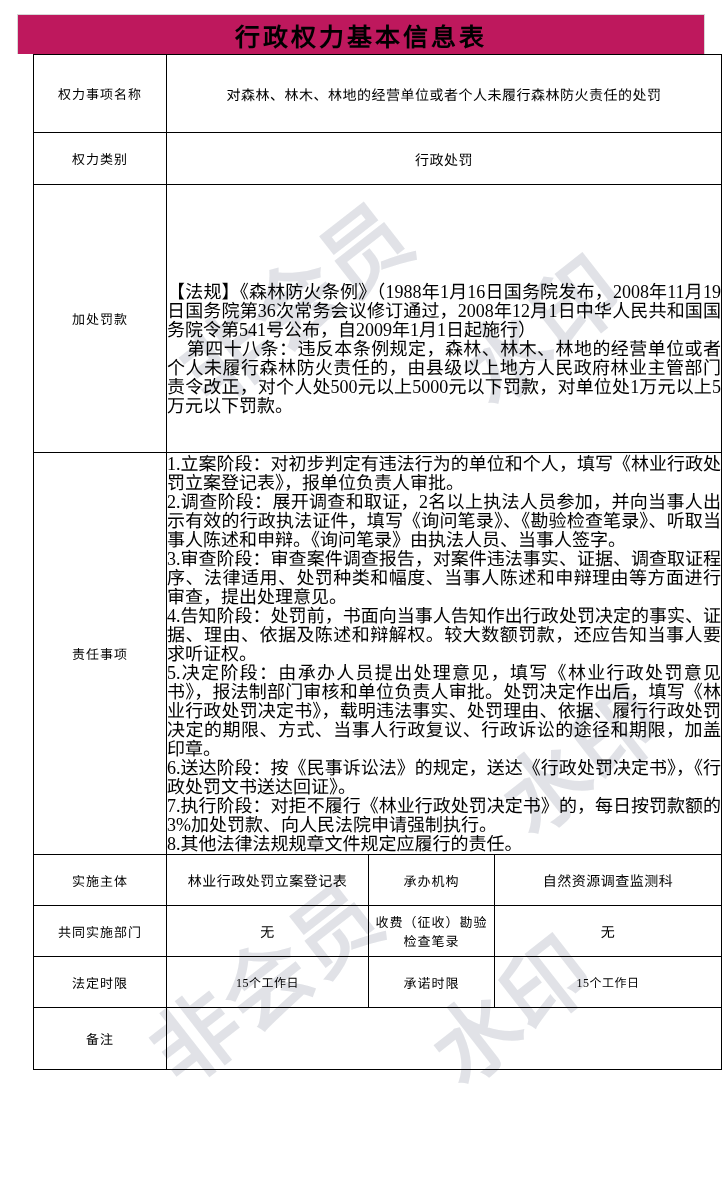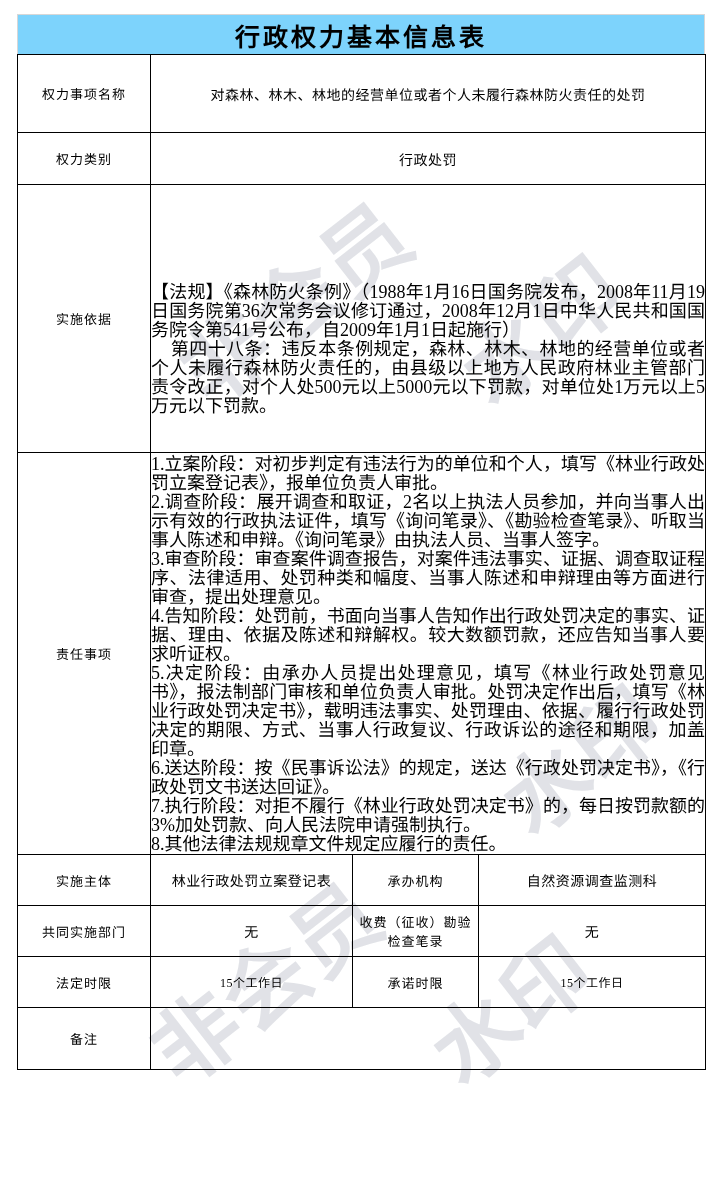--- a/index.html
+++ b/index.html
@@ -57,34 +57,34 @@
     left: 17px;
     top: 14px;
     width: 688px;
     height: 40px;
     border: 1px solid #d7d7d7;
     border-bottom: none;
     box-sizing: border-box;
     display: flex;
     align-items: center;
     justify-content: center;
-    background: #7dd3fc;
+    background: #be185d;
   }
   #doc-title {
     font-family: "Liberation Serif", "DejaVu Serif", serif;
     font-weight: 700;
     font-size: 25px;
     letter-spacing: 3px;
     color: #000;
   }
 
   
   table#info-table {
     position: absolute;
-    left: 17px;
+    left: 33px;
     top: 54px;
     width: 688px;
     border-collapse: collapse;
     table-layout: fixed;
     background: transparent;
   }
   table#info-table td {
     border: 1px solid #000000;
     padding: 0;
     vertical-align: middle;
@@ -171,21 +171,21 @@
         <td class="lbl">权力事项名称</td>
         <td class="val-center" colspan="3">对森林、林木、林地的经营单位或者个人未履行森林防火责任的处罚</td>
       </tr>
 
       <tr class="r-cat">
         <td class="lbl">权力类别</td>
         <td class="val-center" colspan="3">行政处罚</td>
       </tr>
 
       <tr class="r-basis">
-        <td class="lbl">实施依据</td>
+        <td class="lbl">加处罚款</td>
         <td class="para-cell" colspan="3">
           <div class="basis-wrap">
             <div class="para">【法规】《森林防火条例》（1988年1月16日国务院发布，2008年11月19日国务院第36次常务会议修订通过，2008年12月1日中华人民共和国国务院令第541号公布，自2009年1月1日起施行）
     第四十八条：违反本条例规定，森林、林木、林地的经营单位或者个人未履行森林防火责任的，由县级以上地方人民政府林业主管部门责令改正，对个人处500元以上5000元以下罚款，对单位处1万元以上5万元以下罚款。</div>
           </div>
         </td>
       </tr>
 
       <tr class="r-duty">
         <td class="lbl">责任事项</td>

